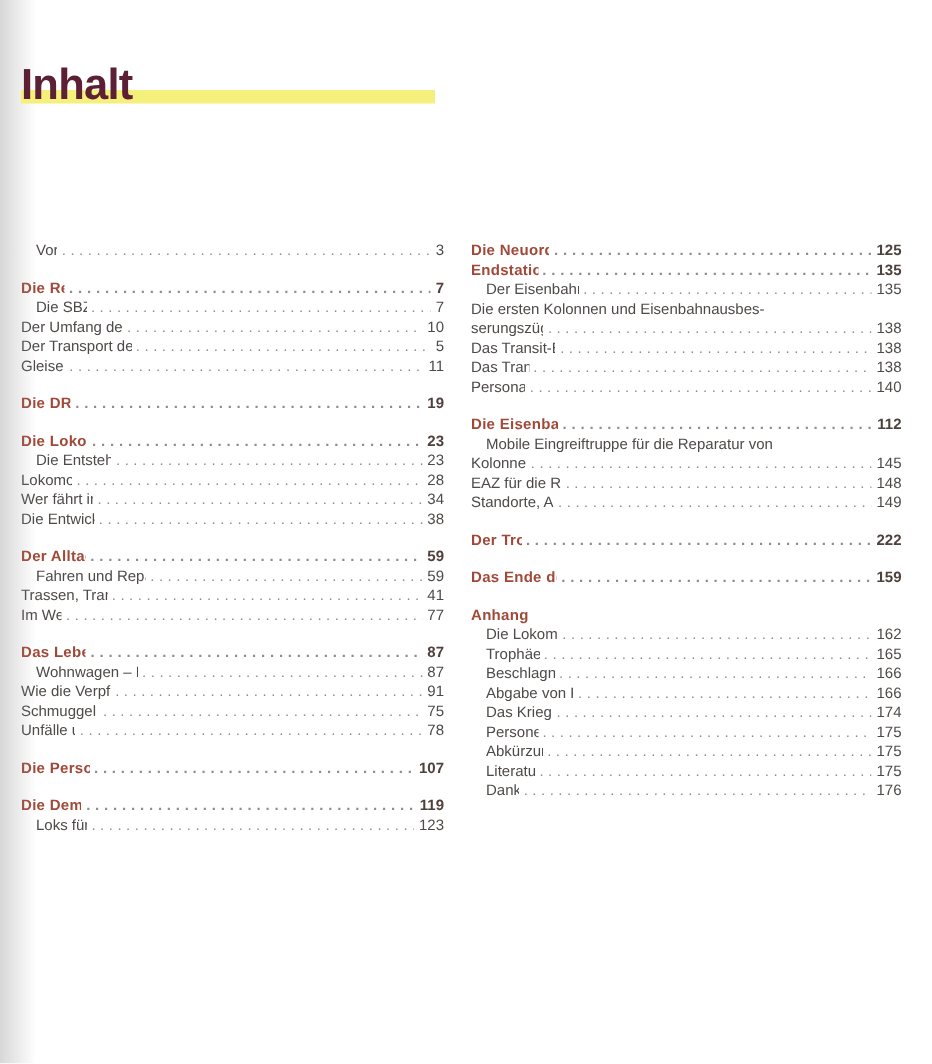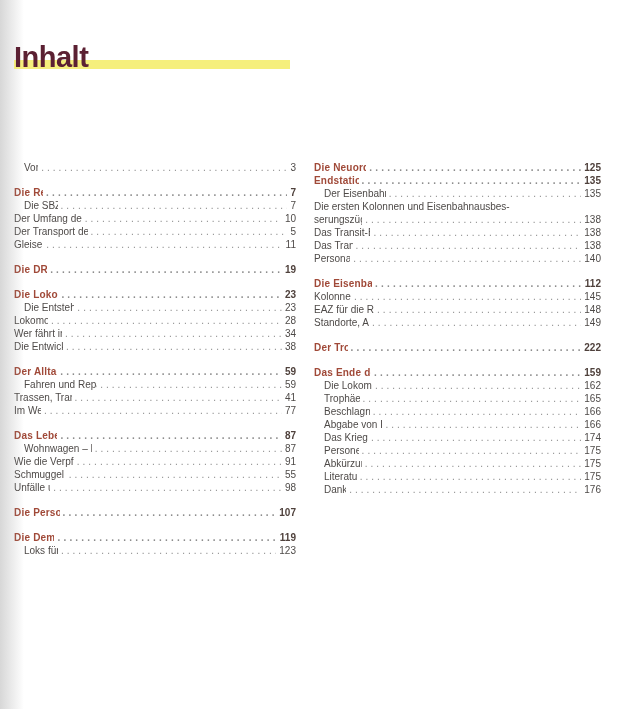--- a/index.html
+++ b/index.html
@@ -182,26 +182,26 @@
         <span class="pagenum">87</span>
       </div>
       <div class="toc-row">
         <span class="label">Wie die Verpflegung, so die Bewegung</span>
         <span class="leader"></span>
         <span class="pagenum">91</span>
       </div>
       <div class="toc-row">
         <span class="label">Schmuggel und Grenzkontrollen</span>
         <span class="leader"></span>
-        <span class="pagenum">55</span>
+        <span class="pagenum">75</span>
       </div>
       <div class="toc-row">
         <span class="label">Unfälle und Überfälle</span>
         <span class="leader"></span>
-        <span class="pagenum">98</span>
+        <span class="pagenum">78</span>
       </div>
       <div class="toc-row heading gap">
         <span class="label">Die Personenzugkolonnen</span>
         <span class="leader"></span>
         <span class="pagenum">107</span>
       </div>
       <div class="toc-row heading gap">
         <span class="label">Die Demontage der DR</span>
         <span class="leader"></span>
         <span class="pagenum">119</span>
@@ -249,20 +249,23 @@
       <div class="toc-row">
         <span class="label">Personal und Betrieb</span>
         <span class="leader"></span>
         <span class="pagenum">140</span>
       </div>
       <div class="toc-row heading gap">
         <span class="label">Die Eisenbahnausbesserungszüge</span>
         <span class="leader"></span>
         <span class="pagenum">112</span>
       </div>
+      <div class="toc-row indent">
+        <span class="label">Mobile Eingreiftruppe für die Reparatur von</span>
+      </div>
       <div class="toc-row">
         <span class="label">Kolonnenlokomotiven</span>
         <span class="leader"></span>
         <span class="pagenum">145</span>
       </div>
       <div class="toc-row">
         <span class="label">EAZ für die Reparatur von Güterwagen</span>
         <span class="leader"></span>
         <span class="pagenum">148</span>
       </div>
@@ -273,20 +276,23 @@
       </div>
       <div class="toc-row heading gap">
         <span class="label">Der Trophäenpark</span>
         <span class="leader"></span>
         <span class="pagenum">222</span>
       </div>
       <div class="toc-row heading gap">
         <span class="label">Das Ende der Kolonnenbewegung</span>
         <span class="leader"></span>
         <span class="pagenum">159</span>
+      </div>
+      <div class="toc-row heading gap">
+        <span class="label">Anhang</span>
       </div>
       <div class="toc-row indent">
         <span class="label">Die Lokomotiven der Kolonnen</span>
         <span class="leader"></span>
         <span class="pagenum">162</span>
       </div>
       <div class="toc-row indent">
         <span class="label">Trophäenlokomotiven</span>
         <span class="leader"></span>
         <span class="pagenum">165</span>

